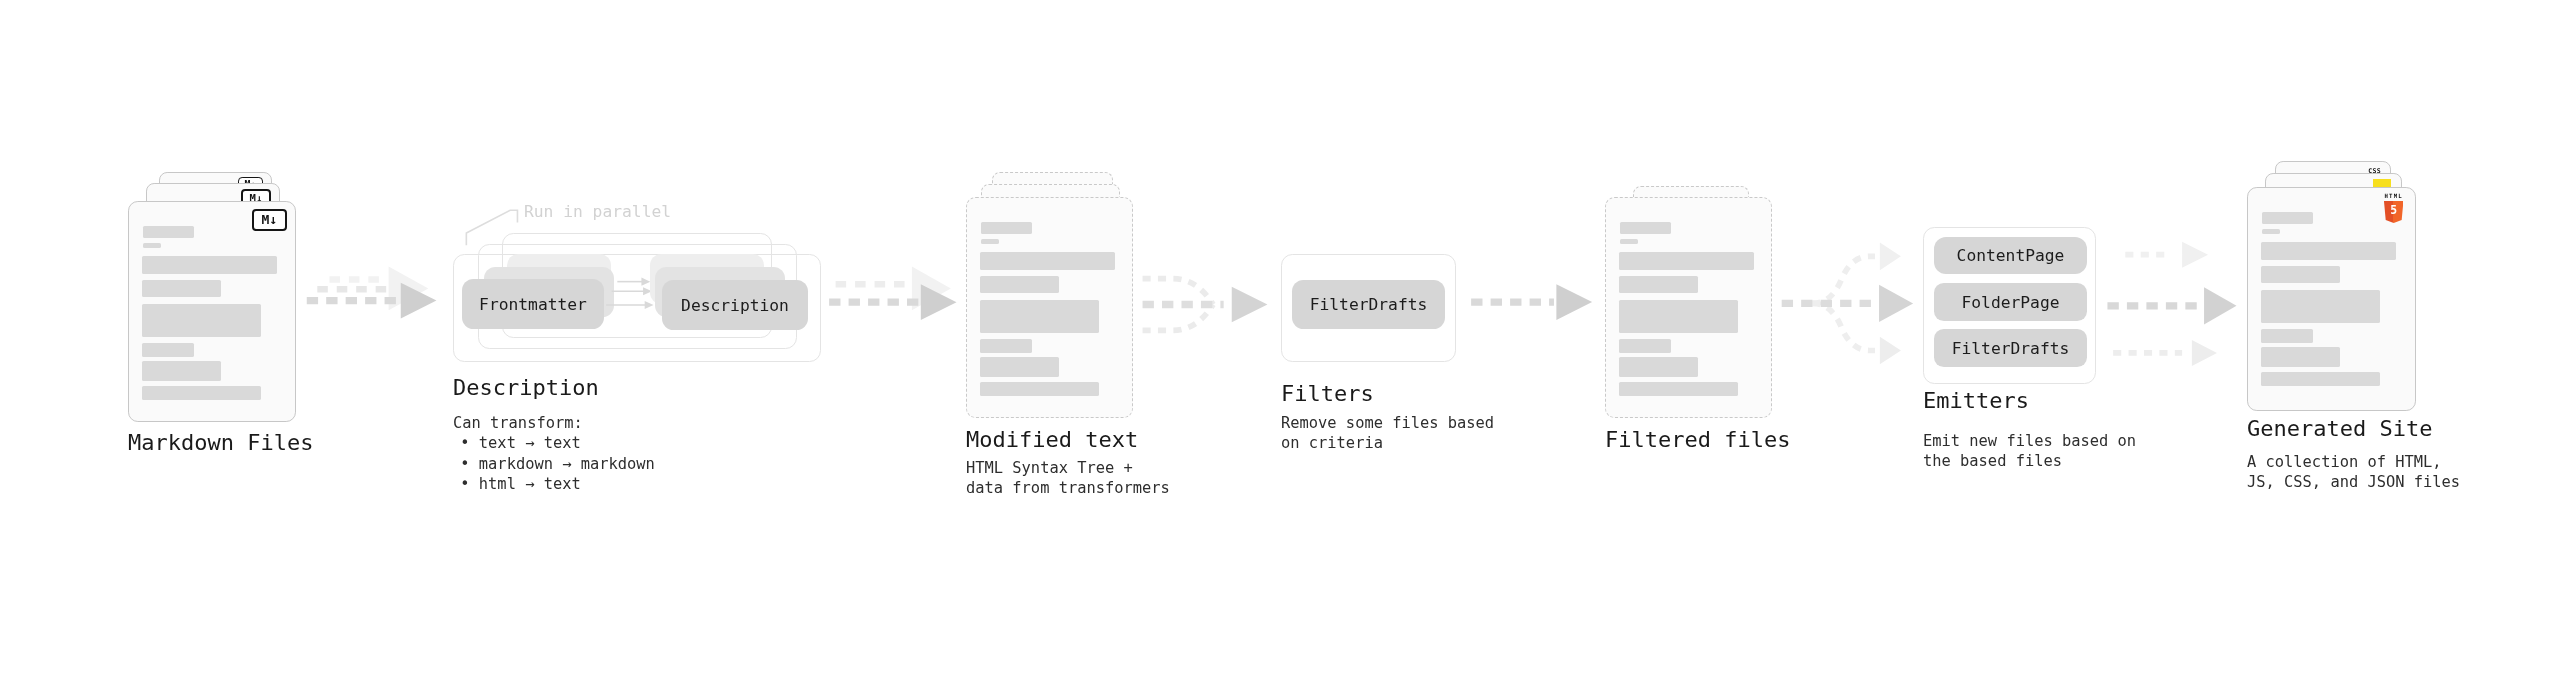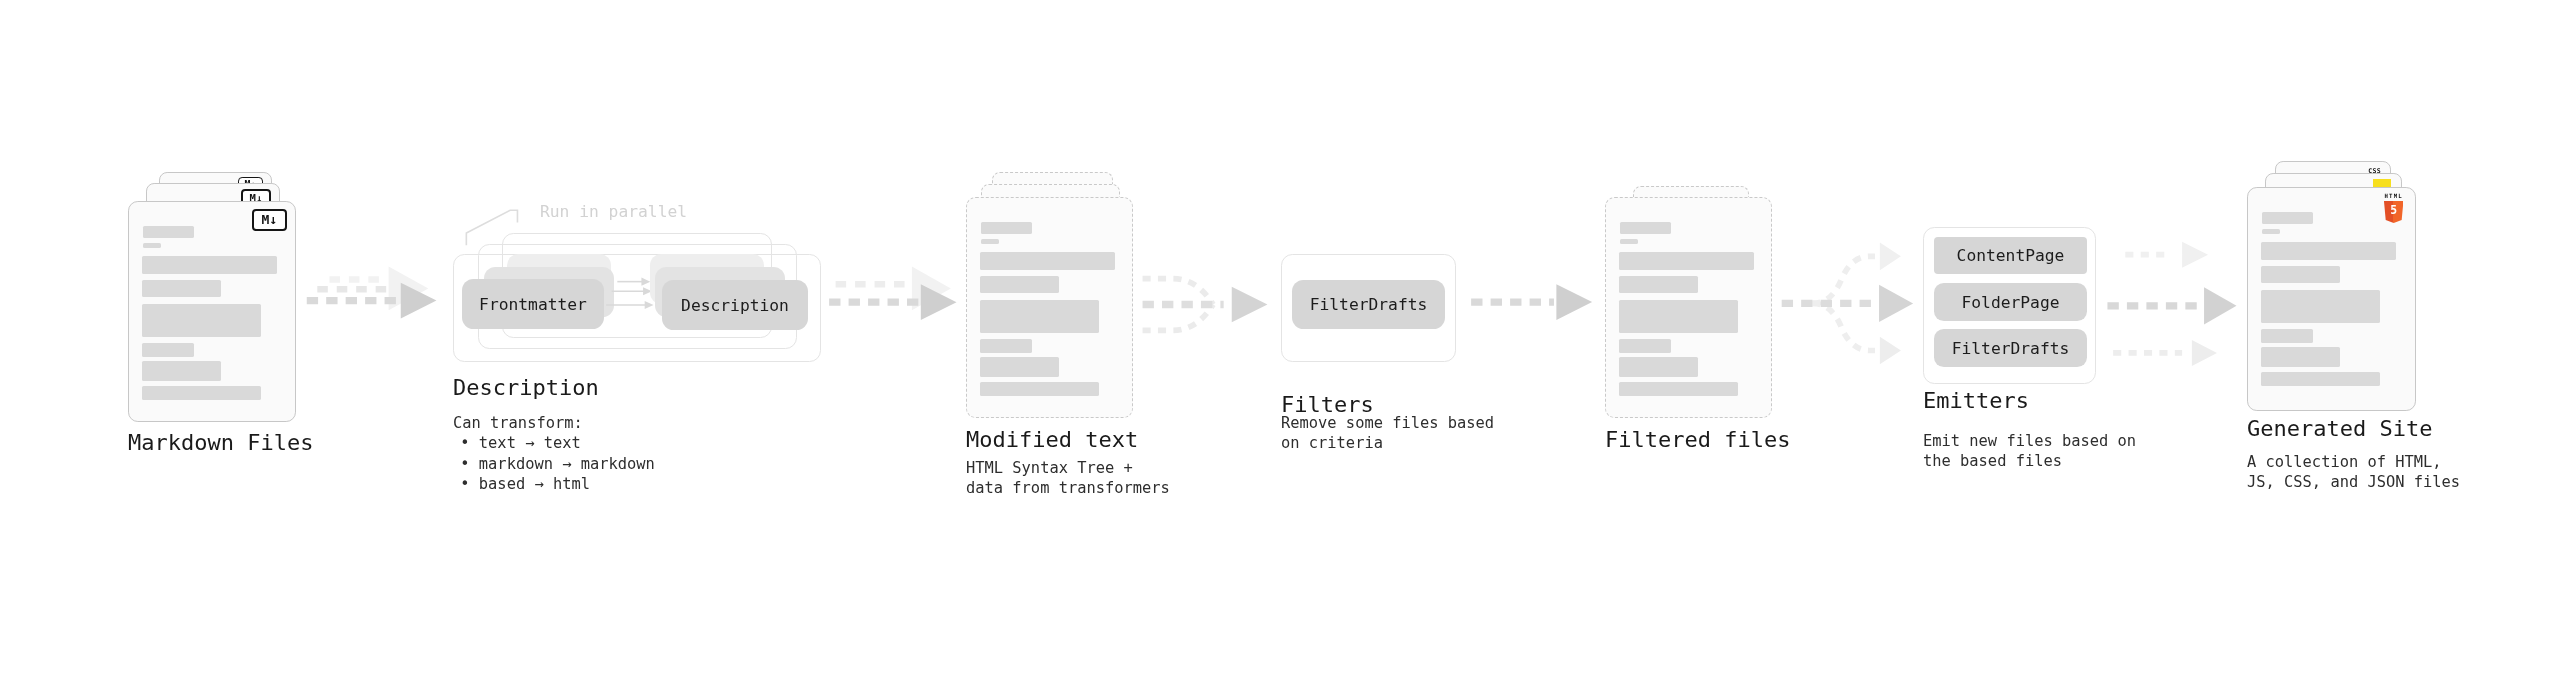--- a/index.html
+++ b/index.html
@@ -84,21 +84,21 @@
   </svg>
 
   <div>
     <div class="obox" style="left:502px;top:233px;width:268px;height:103px;"></div>
     <div class="obox" style="left:478px;top:244px;width:317px;height:103px;"></div>
     <div class="obox" style="left:453px;top:254px;width:366px;height:106px;"></div>
 
     <svg style="left:455px;top:202px;" width="73" height="49" viewBox="0 0 90 60">
       <polyline points="14,53 14,38 68,10 77,10 77,25" fill="none" stroke="#dddddd" stroke-width="2"></polyline>
     </svg>
-    <div class="annotation" style="left:524px;top:202px;margin-left:16px;">Run in parallel</div>
+    <div class="annotation" style="left:524px;top:202px;">Run in parallel</div>
 
     <div class="pill ghost2" style="left:507px;top:254px;width:104px;height:50px;"></div>
     <div class="pill ghost1" style="left:484px;top:267px;width:130px;height:50px;"></div>
     <div class="pill" style="left:462px;top:279px;width:142px;height:50px;">Frontmatter</div>
 
     <svg style="left:605px;top:276px;" width="52" height="37" viewBox="0 0 64 46">
       <line x1="15" y1="7" x2="46" y2="7" stroke="#d9d9d9" stroke-width="2"></line>
         <path d="M45,2 L45,12 L56,7 Z" fill="#d9d9d9"></path>
       <line x1="8" y1="19" x2="48" y2="19" stroke="#d9d9d9" stroke-width="2"></line>
         <path d="M47,14 L47,24 L58,19 Z" fill="#d9d9d9"></path>
@@ -108,21 +108,21 @@
 
     <div class="pill ghost2" style="left:650px;top:254px;width:114px;height:50px;"></div>
     <div class="pill ghost1" style="left:655px;top:267px;width:130px;height:50px;"></div>
     <div class="pill" style="left:662px;top:280px;width:146px;height:50px;">Description</div>
 
     <div class="label" style="left:453px;top:375px;">Description</div>
     <div class="subtext" style="left:453px;top:413px;">
       <div>Can transform:</div>
       <div class="indent">• text → text</div>
       <div class="indent">• markdown → markdown</div>
-      <div class="indent">• based → html</div>
+      <div class="indent">• html → text</div>
     </div>
   </div>
 
   <svg style="left:821px;top:264px;" width="142" height="65" viewBox="0 0 175 80">
     <line x1="18" y1="25" x2="105" y2="25" stroke="#ededed" stroke-width="8" stroke-dasharray="13 11"></line>
     <path d="M112,3 L112,57 L160,30 Z" fill="#f2f2f2"></path>
     <line x1="10" y1="47" x2="120" y2="47" stroke="#d9d9d9" stroke-width="9" stroke-dasharray="14 10"></line>
     <path d="M123,25 L123,69 L167,47 Z" fill="#cfcfcf"></path>
   </svg>
 
@@ -149,21 +149,21 @@
   <svg style="left:1136px;top:268px;" width="138" height="73" viewBox="0 0 170 90">
     <path d="M8,13 L45,13 Q75,13 95,45" fill="none" stroke="#ebebeb" stroke-width="7" stroke-dasharray="10 9"></path>
     <path d="M8,77 L45,77 Q75,77 95,45" fill="none" stroke="#ebebeb" stroke-width="7" stroke-dasharray="10 9"></path>
     <line x1="8" y1="45" x2="108" y2="45" stroke="#dedede" stroke-width="9" stroke-dasharray="14 10"></line>
     <path d="M118,23 L118,67 L162,45 Z" fill="#d4d4d4"></path>
   </svg>
 
   <div>
     <div class="obox" style="left:1281px;top:254px;width:173px;height:106px;"></div>
     <div class="pill" style="left:1292px;top:280px;width:153px;height:49px;">FilterDrafts</div>
-    <div class="label" style="left:1281px;top:392px;">Filters</div>
+    <div class="label" style="left:1281px;top:381px;">Filters</div>
     <div class="subtext" style="left:1281px;top:413px;">
       <div>Remove some files based</div>
       <div>on criteria</div>
     </div>
   </div>
 
   <svg style="left:1463px;top:276px;" width="134" height="57" viewBox="0 0 165 70">
     <line x1="10" y1="32" x2="112" y2="32" stroke="#d9d9d9" stroke-width="9" stroke-dasharray="14 10"></line>
     <path d="M115,10 L115,54 L159,32 Z" fill="#cfcfcf"></path>
   </svg>
@@ -187,21 +187,21 @@
     <path d="M45,88 Q68,88 80,60 Q92,30 115,30 L122,30" fill="none" stroke="#eeeeee" stroke-width="7" stroke-dasharray="10 9"></path>
     <path d="M128,13 L128,47 L154,30 Z" fill="#f0f0f0"></path>
     <path d="M45,88 Q68,88 80,116 Q92,146 115,146 L122,146" fill="none" stroke="#eeeeee" stroke-width="7" stroke-dasharray="10 9"></path>
     <path d="M128,129 L128,163 L154,146 Z" fill="#ededed"></path>
     <line x1="7" y1="88" x2="122" y2="88" stroke="#dcdcdc" stroke-width="9" stroke-dasharray="14 10"></line>
     <path d="M127,65 L127,111 L169,88 Z" fill="#d4d4d4"></path>
   </svg>
 
   <div>
     <div class="obox" style="left:1923px;top:227px;width:171px;height:155px;"></div>
-    <div class="pill" style="left:1934px;top:237px;width:153px;height:37px;border-radius:4px;">ContentPage</div>
+    <div class="pill" style="left:1934px;top:237px;width:153px;height:37px;border-radius:12px;">ContentPage</div>
     <div class="pill" style="left:1934px;top:283px;width:153px;height:38px;border-radius:9.8px;">FolderPage</div>
     <div class="pill" style="left:1934px;top:329px;width:153px;height:38px;border-radius:9.8px;">FilterDrafts</div>
     <div class="label" style="left:1923px;top:388px;">Emitters</div>
     <div class="subtext" style="left:1923px;top:431px;">
       <div>Emit new files based on</div>
       <div>the based files</div>
     </div>
   </div>
 
   <svg style="left:2105px;top:236px;" width="138" height="138" viewBox="0 0 170 170">

